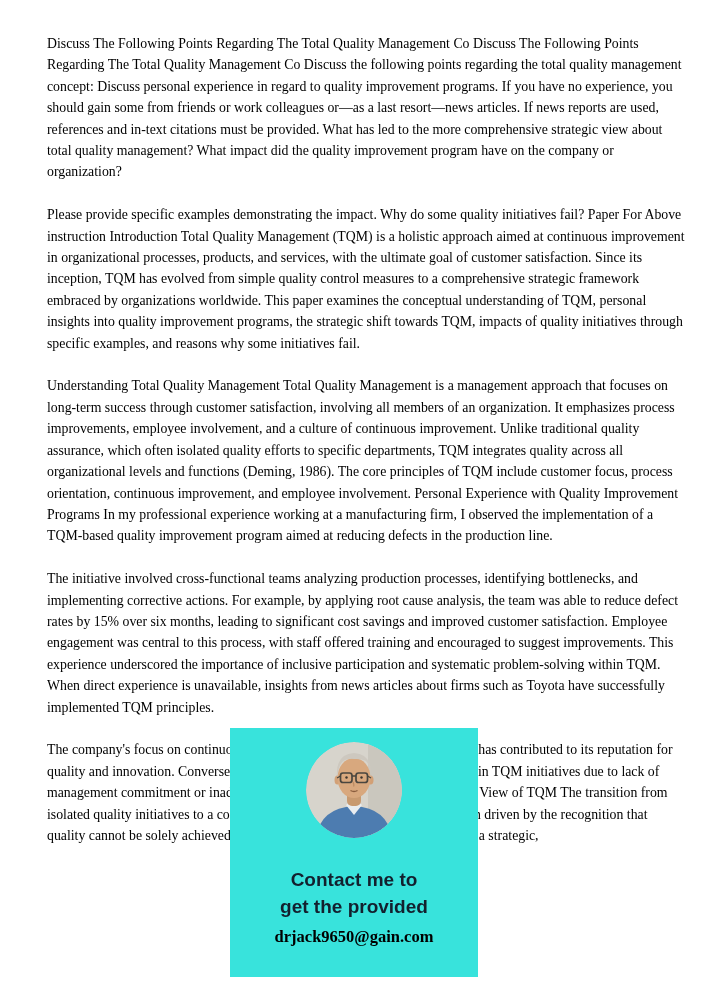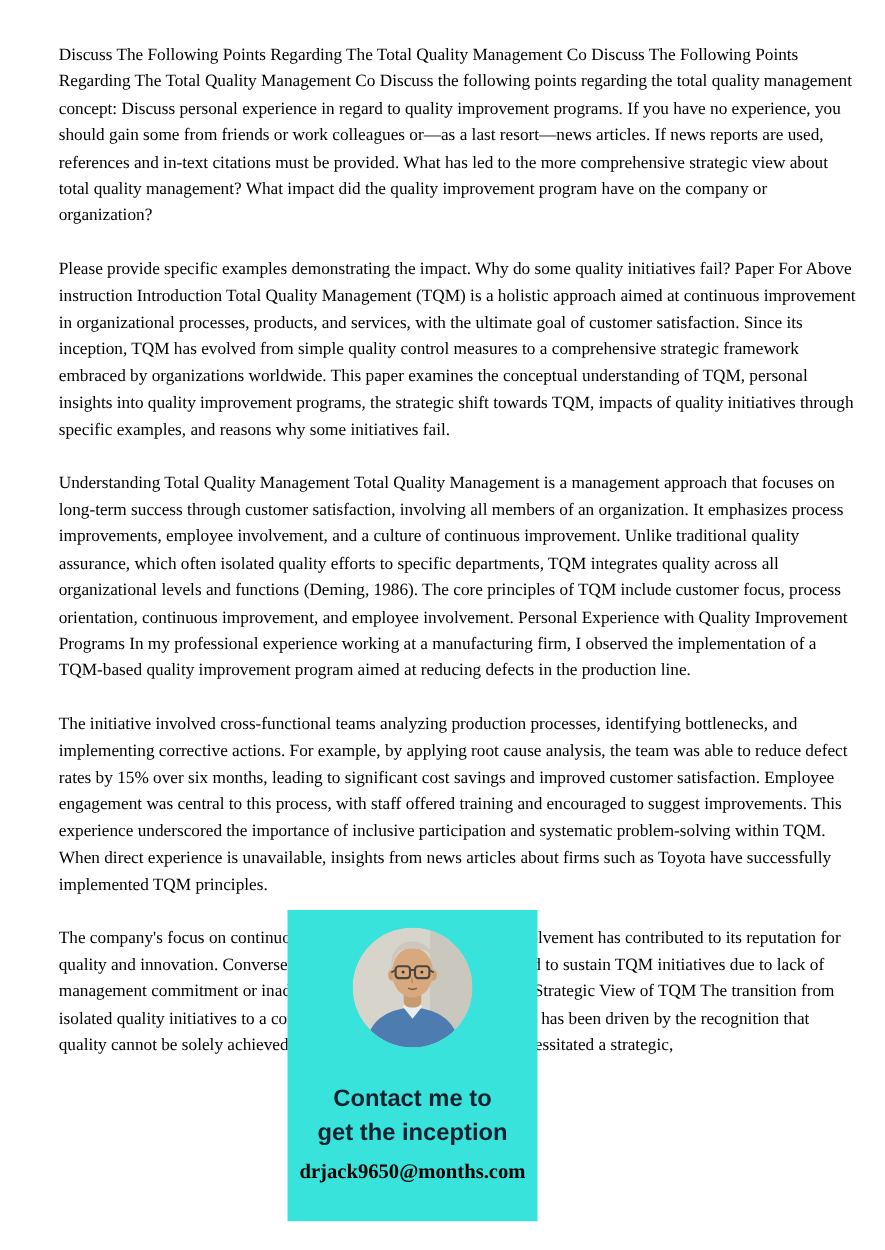--- a/index.html
+++ b/index.html
@@ -18,21 +18,21 @@
     line-height: 21.4px;
   }
   .document p {
     margin: 0 0 21.4px 0;
     text-align: left;
   }
   .overlay-card {
     position: absolute;
     left: 230px;
     top: 728px;
-    width: 200px;
+    width: 248px;
     height: 249px;
     background: #38e3dc;
     display: flex;
     flex-direction: column;
     align-items: center;
     box-sizing: border-box;
   }
   .avatar {
     width: 96px;
     height: 96px;
@@ -96,16 +96,16 @@
         <line x1="61.5" y1="34" x2="65" y2="36" stroke="#4a463f" stroke-width="1.3"></line>
         <circle cx="40.5" cy="35.5" r="1.2" fill="#3a332c"></circle>
         <circle cx="55.5" cy="35.5" r="1.2" fill="#3a332c"></circle>
         <path d="M44.5 48.5 Q48 50.5 51.5 48.5" stroke="#8a5d3e" stroke-width="1.3" fill="none"></path>
         <path d="M47 40 Q48.5 43.5 47.5 44.5" stroke="#b98a62" stroke-width="1.2" fill="none"></path>
       </g>
     </svg>
   </div>
   <div class="contact-heading">
     <div>Contact me to</div>
-    <div>get the inception</div>
+    <div>get the provided</div>
   </div>
-  <div class="contact-email">drjack9650@months.com</div>
+  <div class="contact-email">drjack9650@gain.com</div>
 </div>
 
 </body></html>

